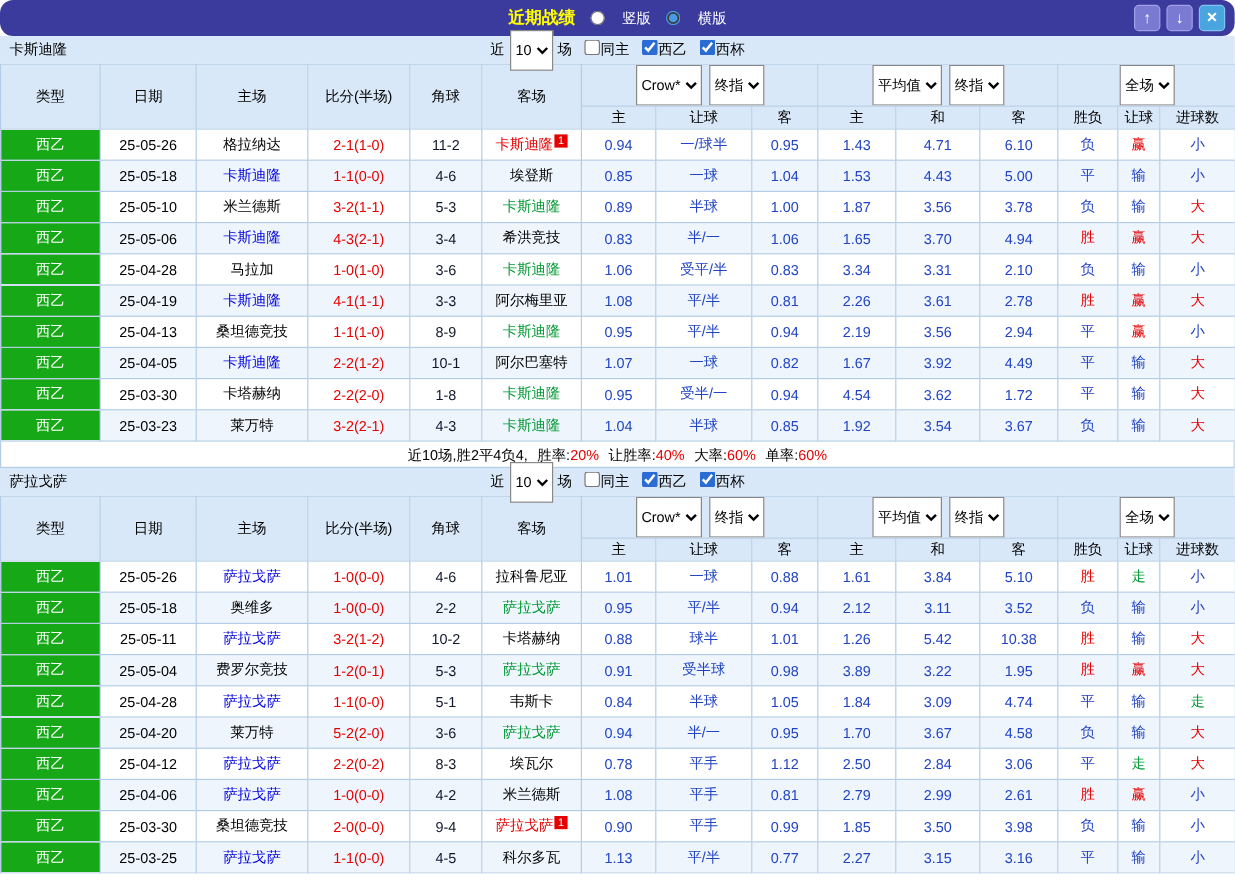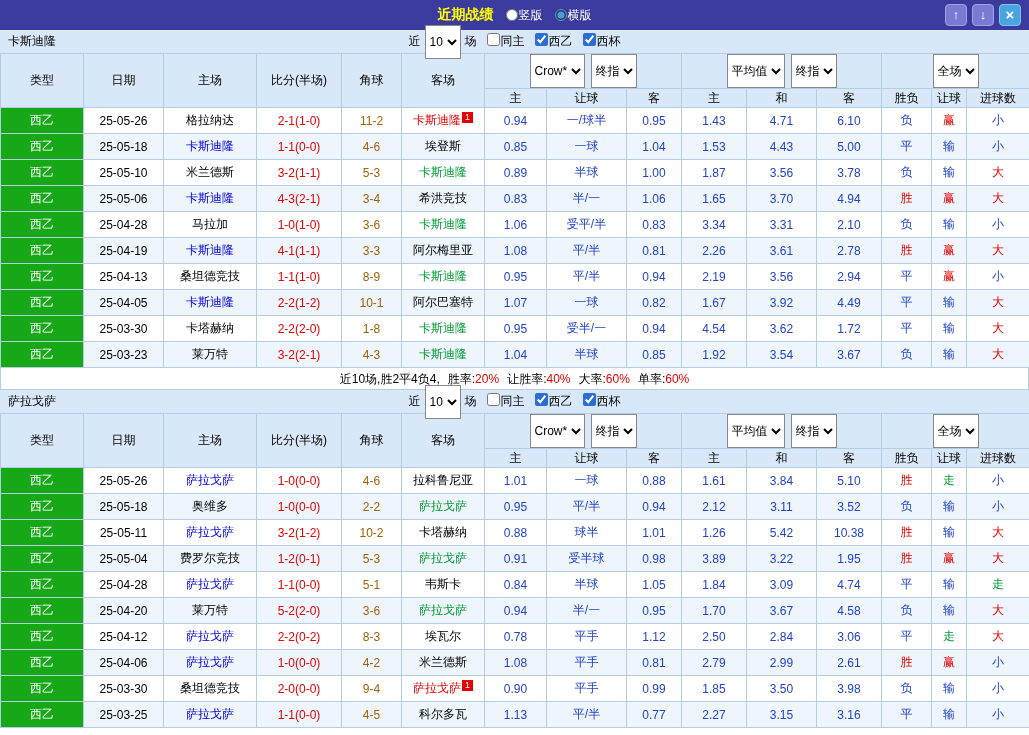--- a/index.html
+++ b/index.html
@@ -12,24 +12,25 @@
     background:#fff;
   }
   
   .topbar {
     height:30px;
     background:#3b3b9e;
     position:relative;
     display:flex;
     align-items:center;
     justify-content:center;
+    border-radius:11px;
   }
   .topbar-center { display:flex; align-items:center; gap:12px; }
   .tb-title { color:#ffff00; font-weight:bold; font-size:14px; }
-  .tb-radio { color:#fff; display:flex; align-items:center; gap:1px; cursor:pointer; }
+  .tb-radio { color:#fff; display:flex; align-items:center; gap:15px; cursor:pointer; }
   .tb-radio input { width:12px; height:12px; margin:0; accent-color:#4a9ae8; }
   .tb-buttons { position:absolute; right:8px; top:4px; display:flex; gap:5px; }
   .tb-btn {
     width:22px; height:22px;
     background:#7a7ad2;
     border:1px solid #a0a0e8;
     border-radius:4px;
     color:#fff; font-size:13px; font-weight:bold;
     line-height:20px; text-align:center; cursor:pointer;
   }
@@ -63,21 +64,21 @@
     overflow:hidden;
     white-space:nowrap;
   }
   .match-table thead th { background:#d9e8f8; font-weight:normal; height:19px; color:#000; }
   .dd-cell select { margin:0 3px; }
   .match-table td { height:26px; }
   tbody tr.alt td { background:#eef5fd; }
   tbody tr.alt td.league { background:#17a817; }
   td.league { background:#17a817; color:#fff; }
   td.score { color:#e60000; }
-  td.corners { color:#a16207; }
+  td.corners { color:#0f172a; }
   td.team { cursor:pointer; }
   .c-blue  { color:#0000dd; }
   .c-green { color:#009933; }
   .c-red   { color:#e60000; }
   .c-black { color:#000; }
   td.odds { color:#2143c4; }
   td.res.win  { color:#e60000; }
   td.res.lose { color:#2143c4; }
   td.res.walk { color:#009933; }
   .red-card {

